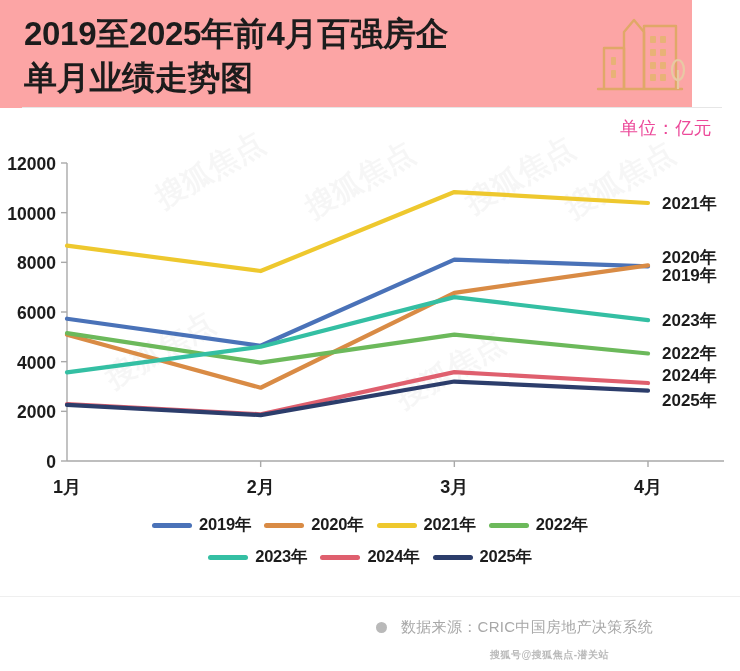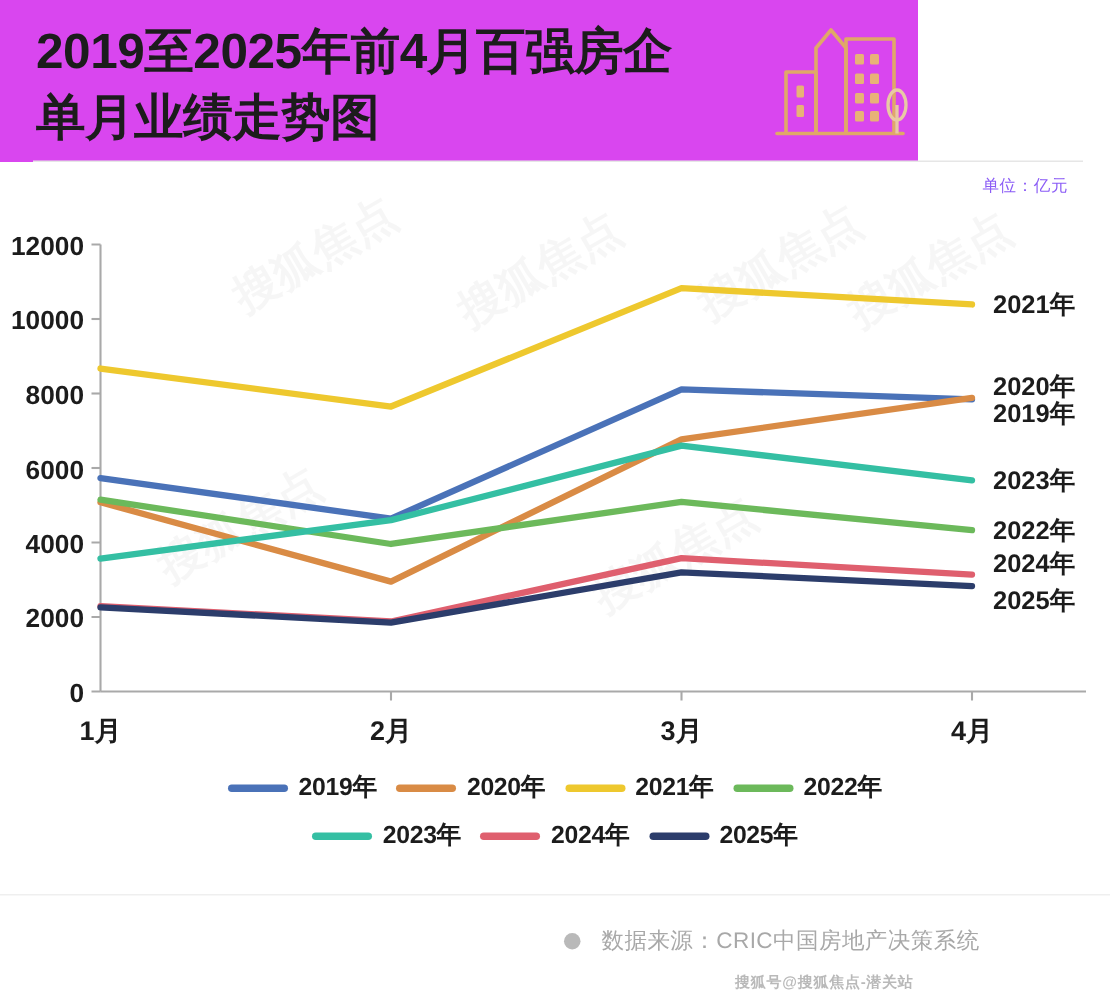--- a/index.html
+++ b/index.html
@@ -13,22 +13,22 @@
   #page {
     position: relative;
     width: 740px; height: 671px;
     background: #ffffff;
   }
 
   
   #header {
     position: absolute;
     left: 0; top: 0;
-    width: 612px; height: 108px;
-    background: #d946ef;
+    width: 692px; height: 108px;
+    background: #fca5a5;
   }
   #title {
     position: absolute;
     left: 24px; top: 12px;
     width: 600px;
     font-size: 33px;
     font-weight: 700;
     line-height: 1.32;
     letter-spacing: -0.3px;
     color: #1c1c1c;
@@ -43,22 +43,22 @@
     position: absolute;
     left: 22px; top: 107px;
     width: 700px; height: 1px;
     background: #e6e6e6;
   }
 
   
   #unit-label {
     position: absolute;
     right: 28px; top: 116px;
-    font-size: 11px;
-    color: #8b5cf6;
+    font-size: 18px;
+    color: #ec4899;
     letter-spacing: 0.4px;
   }
 
   
   #chart-area {
     position: absolute;
     left: 0; top: 140px;
     width: 740px; height: 365px;
   }
   #chart-svg { display: block; }

